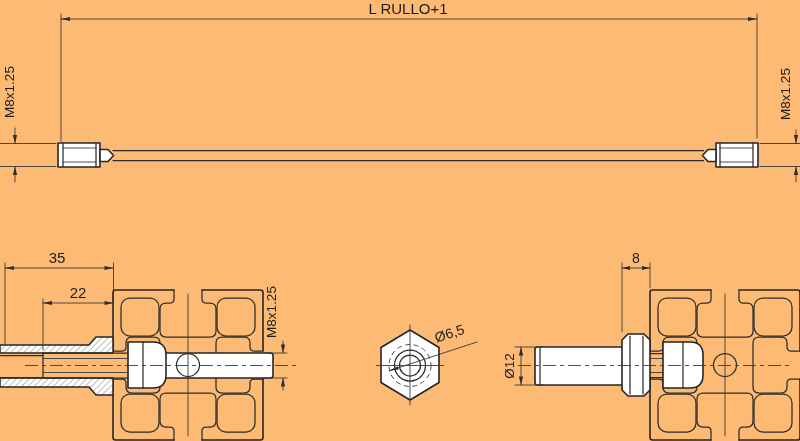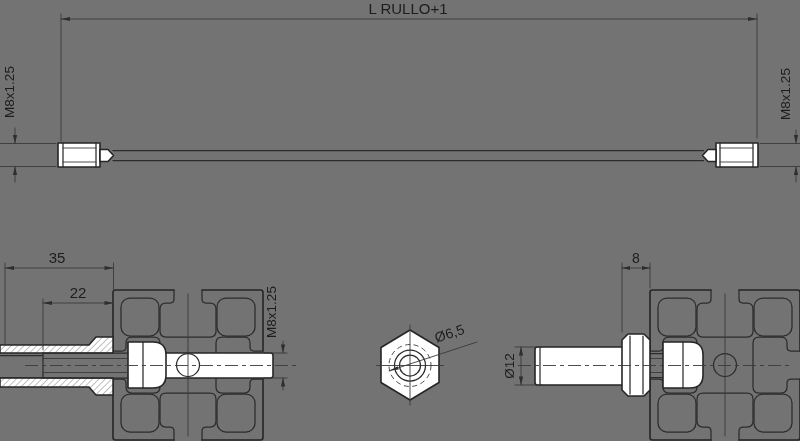--- a/index.html
+++ b/index.html
@@ -1,16 +1,16 @@
 <!DOCTYPE html>
 <html><head>
 <meta charset="utf-8">
 <style>
   html,body{margin:0;padding:0;background:#ffffff;}
-  .stage{position:relative;width:800px;height:441px;background:#737373;overflow:hidden;}
+  .stage{position:relative;width:800px;height:441px;background:#fdba74;overflow:hidden;}
   svg{position:absolute;left:0;top:0;}
   .ol{fill:none;stroke:#262626;stroke-width:1.6;stroke-linejoin:round;stroke-linecap:round;}
   .ol2{fill:none;stroke:#2c2c2c;stroke-width:1.25;stroke-linejoin:round;stroke-linecap:round;}
   .thin{fill:none;stroke:#3a3a3a;stroke-width:0.9;stroke-linecap:round;}
   .wf{fill:#ffffff;stroke:#262626;stroke-width:1.6;stroke-linejoin:round;}
   .hatch{fill:url(#h);stroke:#262626;stroke-width:1.5;stroke-linejoin:round;}
   .cl{fill:none;stroke:#3a3a3a;stroke-width:0.9;stroke-dasharray:13 4 4 4;}
   .dash{fill:none;stroke:#3a3a3a;stroke-width:0.9;stroke-dasharray:5 3.5;}
   .arr{fill:#2e2e2e;stroke:none;}
   text{font-family:"Liberation Sans","DejaVu Sans",sans-serif;fill:#1d1d1d;}

